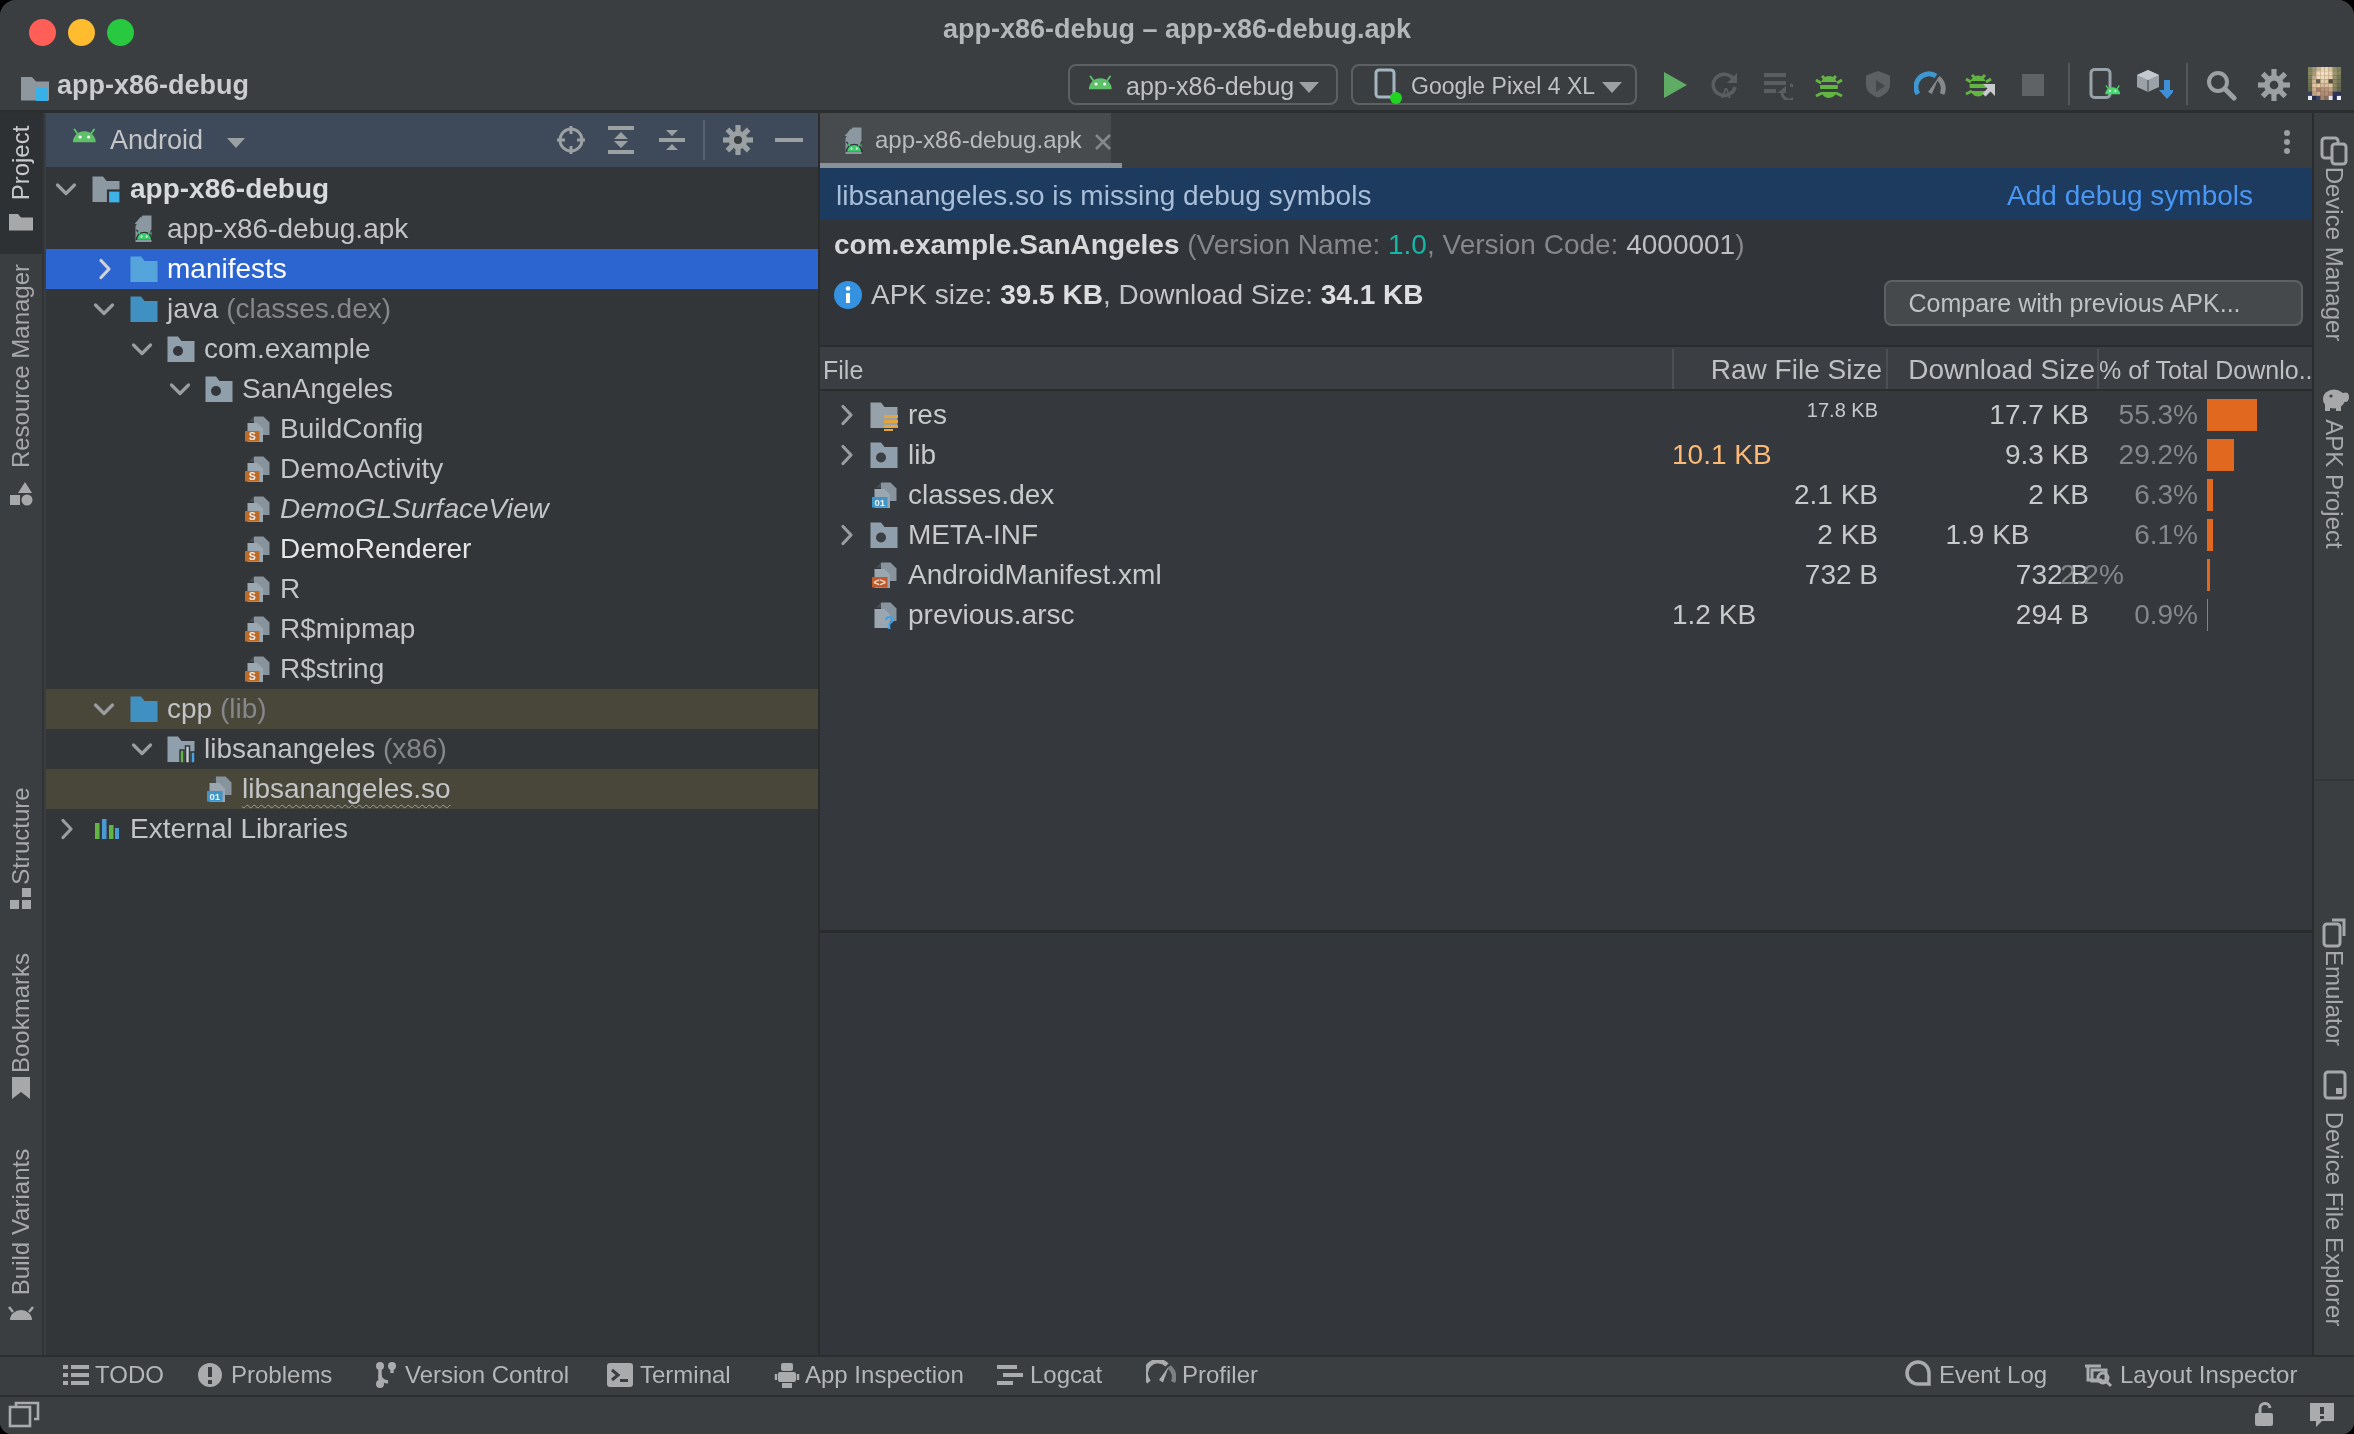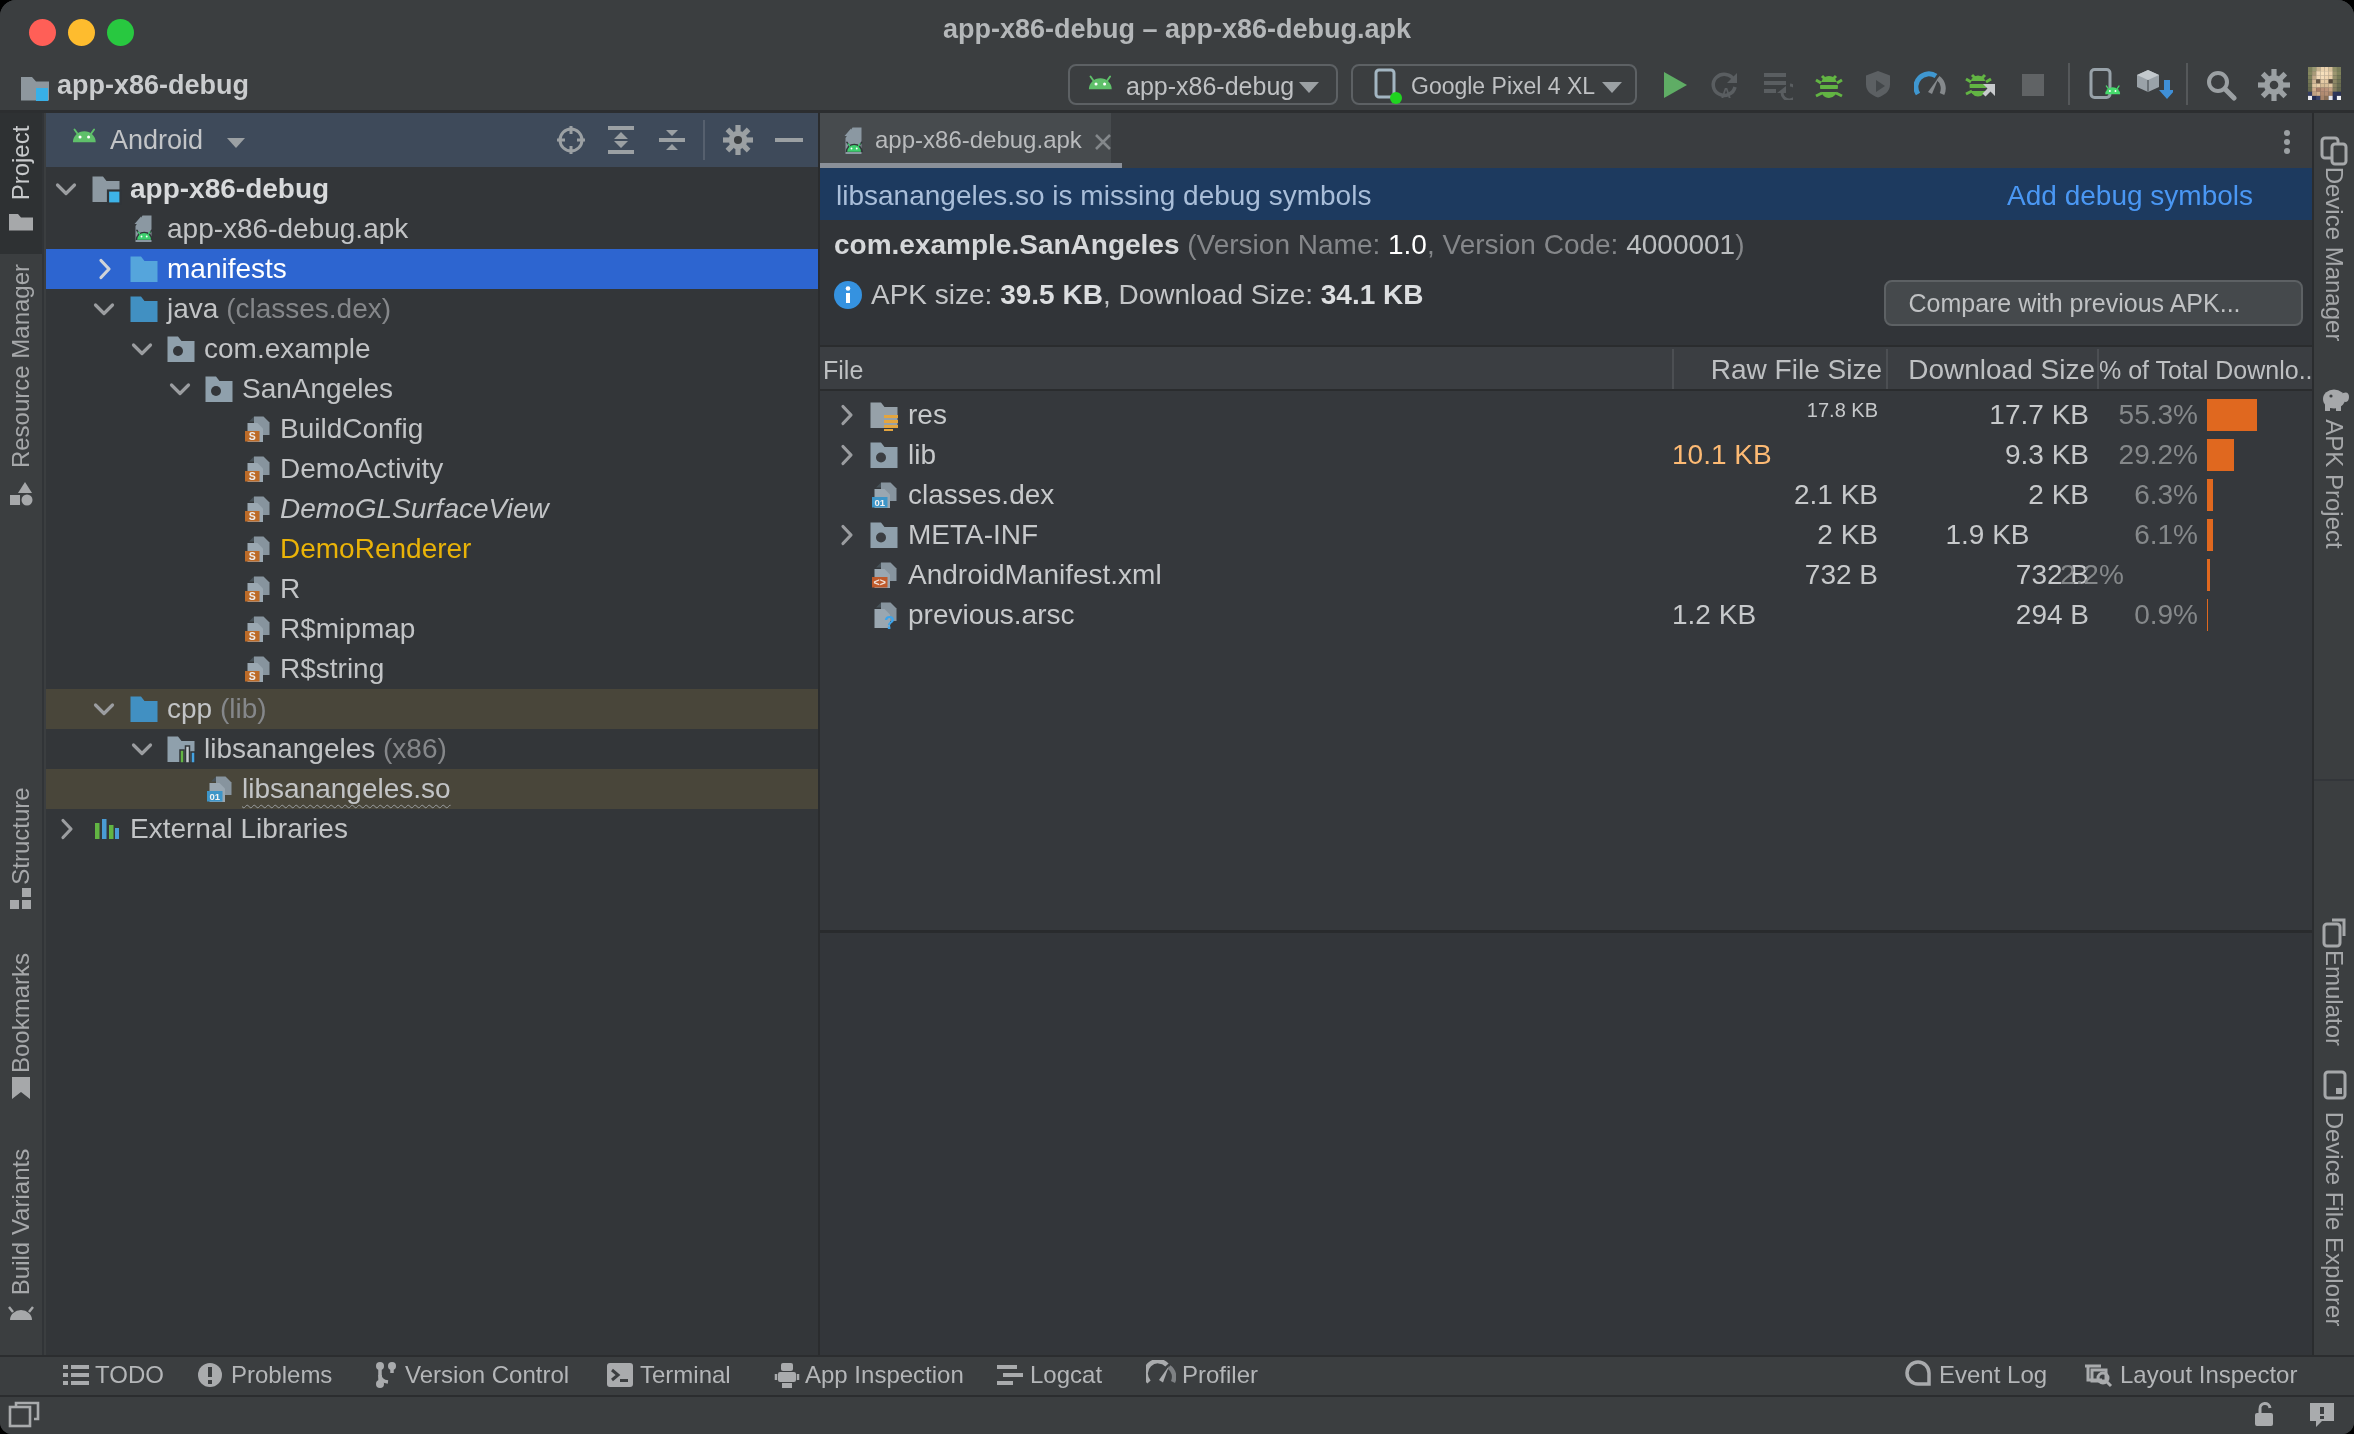--- a/index.html
+++ b/index.html
@@ -336,21 +336,21 @@
         <text x="9.2" y="25" font-size="10.5" font-weight="bold" fill="#eee" text-anchor="middle" font-family="Liberation Sans">S</text>
       </svg></div>
 <div class="t" style="left:280px;top:493px;font-size:28px"><span style="color:#c2c4c6;font-weight:normal;font-style:italic;">DemoGLSurfaceView</span></div>
 <div style="position:absolute;left:243px;top:535px;width:28px;height:28px"><svg width="28" height="28" viewBox="0 0 28 28" style="">
         <path d="M11 1.5 h9.5 l6 6 V20 H11 z" fill="#87949e"></path>
         <path d="M11 1.5 l-5 5 h5 z" fill="#465057"></path>
         <path d="M4.5 8 h10 l5.5 5.5 V27 H4.5 z" fill="#9aa7b1"></path>
         <rect x="2" y="16" width="14.5" height="10.5" fill="#bd6b28"></rect>
         <text x="9.2" y="25" font-size="10.5" font-weight="bold" fill="#eee" text-anchor="middle" font-family="Liberation Sans">S</text>
       </svg></div>
-<div class="t" style="left:280px;top:533px;font-size:28px"><span style="color:#eab308;font-weight:normal;">DemoRenderer</span></div>
+<div class="t" style="left:280px;top:533px;font-size:28px"><span style="color:#e5e5e5;font-weight:normal;">DemoRenderer</span></div>
 <div style="position:absolute;left:243px;top:575px;width:28px;height:28px"><svg width="28" height="28" viewBox="0 0 28 28" style="">
         <path d="M11 1.5 h9.5 l6 6 V20 H11 z" fill="#87949e"></path>
         <path d="M11 1.5 l-5 5 h5 z" fill="#465057"></path>
         <path d="M4.5 8 h10 l5.5 5.5 V27 H4.5 z" fill="#9aa7b1"></path>
         <rect x="2" y="16" width="14.5" height="10.5" fill="#bd6b28"></rect>
         <text x="9.2" y="25" font-size="10.5" font-weight="bold" fill="#eee" text-anchor="middle" font-family="Liberation Sans">S</text>
       </svg></div>
 <div class="t" style="left:280px;top:573px;font-size:28px"><span style="color:#c2c4c6;font-weight:normal;">R</span></div>
 <div style="position:absolute;left:243px;top:615px;width:28px;height:28px"><svg width="28" height="28" viewBox="0 0 28 28" style="">
         <path d="M11 1.5 h9.5 l6 6 V20 H11 z" fill="#87949e"></path>
@@ -431,21 +431,21 @@
 <svg width="24" height="24" style="position:absolute;left:1091px;top:130px">
       <path d="M5 5 L19 19 M19 5 L5 19" stroke="#84888b" stroke-width="2.6"></path>
     </svg>
 <div class="ab" style="left:2284px;top:130px;width:6px;height:6px;border-radius:50%;background:#9ba0a3"></div>
 <div class="ab" style="left:2284px;top:139px;width:6px;height:6px;border-radius:50%;background:#9ba0a3"></div>
 <div class="ab" style="left:2284px;top:148px;width:6px;height:6px;border-radius:50%;background:#9ba0a3"></div>
 <div class="ab" style="left:820px;top:168px;width:1492px;height:52px;background:#1d3a5f"></div>
 <div class="t" style="left:836px;top:180px;font-size:28px;color:#a9bed9">libsanangeles.so is missing debug symbols</div>
 <div class="t" style="right:101px;top:180px;font-size:28px;color:#4a97f3">Add debug symbols</div>
 <div class="ab" style="left:820px;top:220px;width:1492px;height:125px;background:#313438"></div>
-<div class="t" style="left:834px;top:229px;font-size:28px"><span style="font-weight:bold;color:#d6d8da">com.example.SanAngeles</span><span style="color:#85878a"> (Version Name: </span><span style="color:#ffffff">1.0</span><span style="color:#85878a">, Version Code: </span><span style="color:#bcbec0">4000001</span><span style="color:#85878a">)</span></div>
+<div class="t" style="left:834px;top:229px;font-size:28px"><span style="font-weight:bold;color:#d6d8da">com.example.SanAngeles</span><span style="color:#85878a"> (Version Name: </span><span style="color:#14b8a6">1.0</span><span style="color:#85878a">, Version Code: </span><span style="color:#bcbec0">4000001</span><span style="color:#85878a">)</span></div>
 <svg width="30" height="30" style="position:absolute;left:833px;top:280px">
       <circle cx="15" cy="15" r="14" fill="#3592e0"></circle>
       <rect x="13" y="13" width="4" height="10" fill="#fff"></rect>
       <circle cx="15" cy="8.5" r="2.3" fill="#fff"></circle>
     </svg>
 <div class="t" style="left:871px;top:279px;font-size:28px"><span style="color:#c3c5c7">APK size: </span><span style="font-weight:bold;color:#dcdee0">39.5 KB</span><span style="color:#c3c5c7">, Download Size: </span><span style="font-weight:bold;color:#dcdee0">34.1 KB</span></div>
 <div class="ab" style="left:1884px;top:280px;width:419px;height:46px;background:#45494c;border:2px solid #5d6164;border-radius:8px;display:flex;align-items:center;justify-content:center;padding-right:38px;font-size:25px;color:#c0c2c4">Compare with previous APK...</div>
 <div class="ab" style="left:820px;top:345px;width:1492px;height:2px;background:#2a2c2e"></div>
 <div class="ab" style="left:820px;top:347px;width:1492px;height:44px;background:#3b3e42;border-bottom:2px solid #2a2c2e"></div>
 <div class="ab" style="left:1672px;top:349px;width:2px;height:40px;background:#4c4f53"></div>

